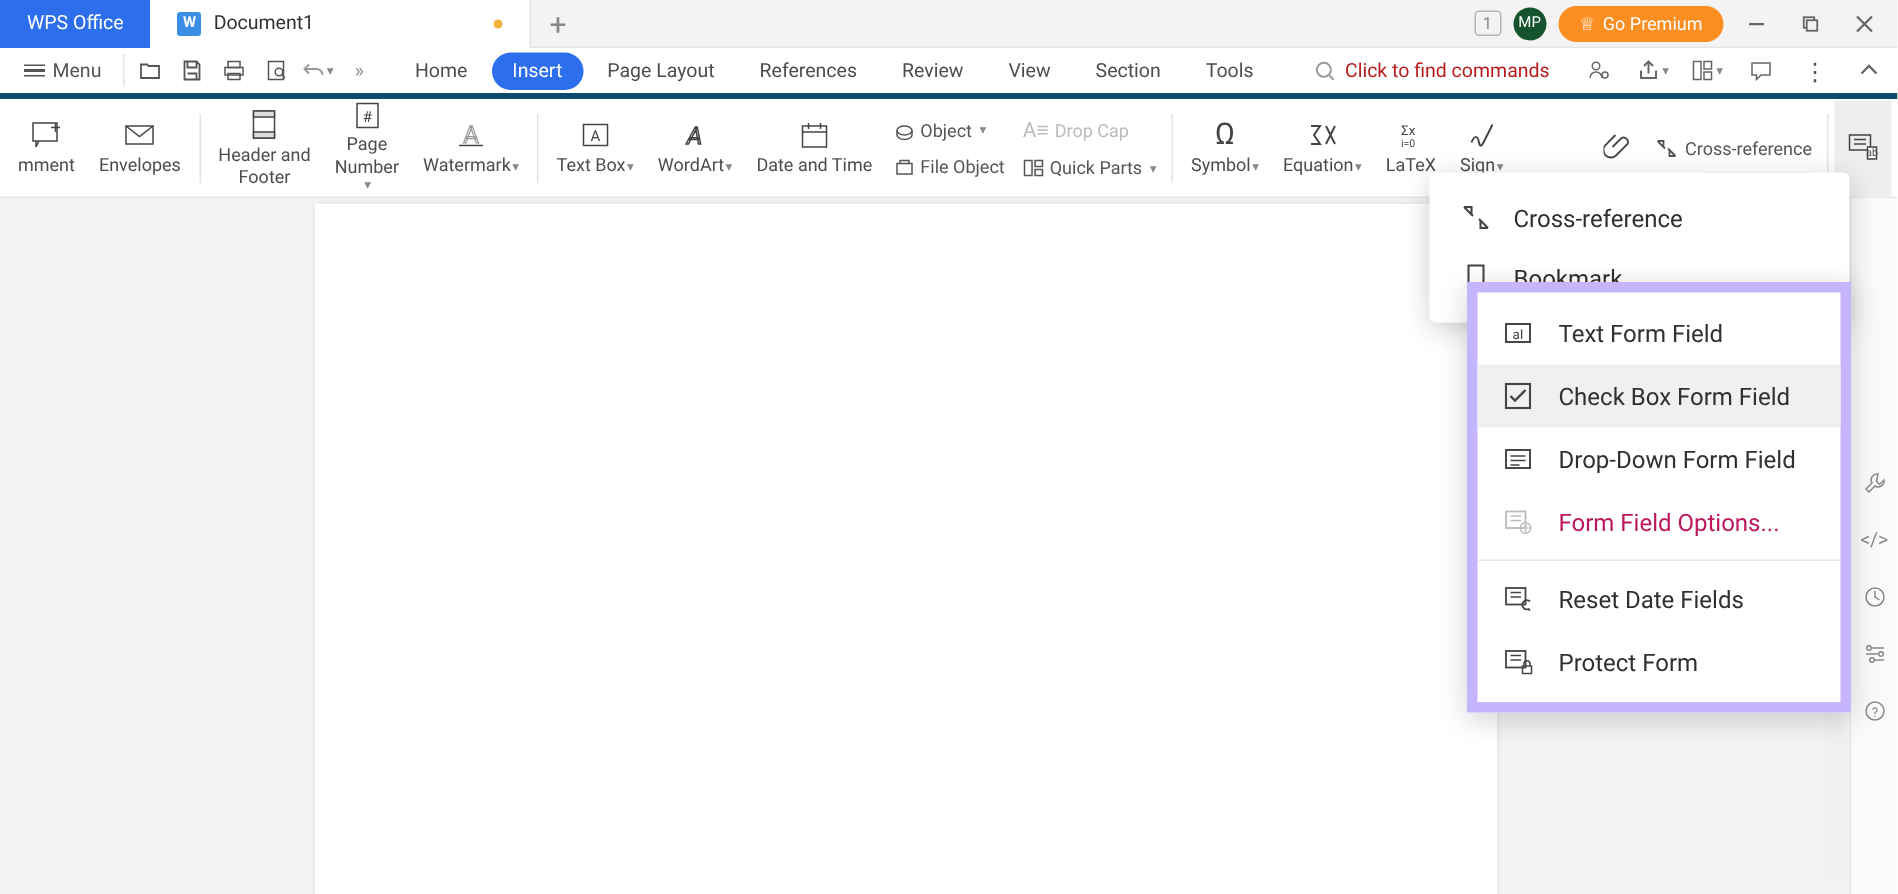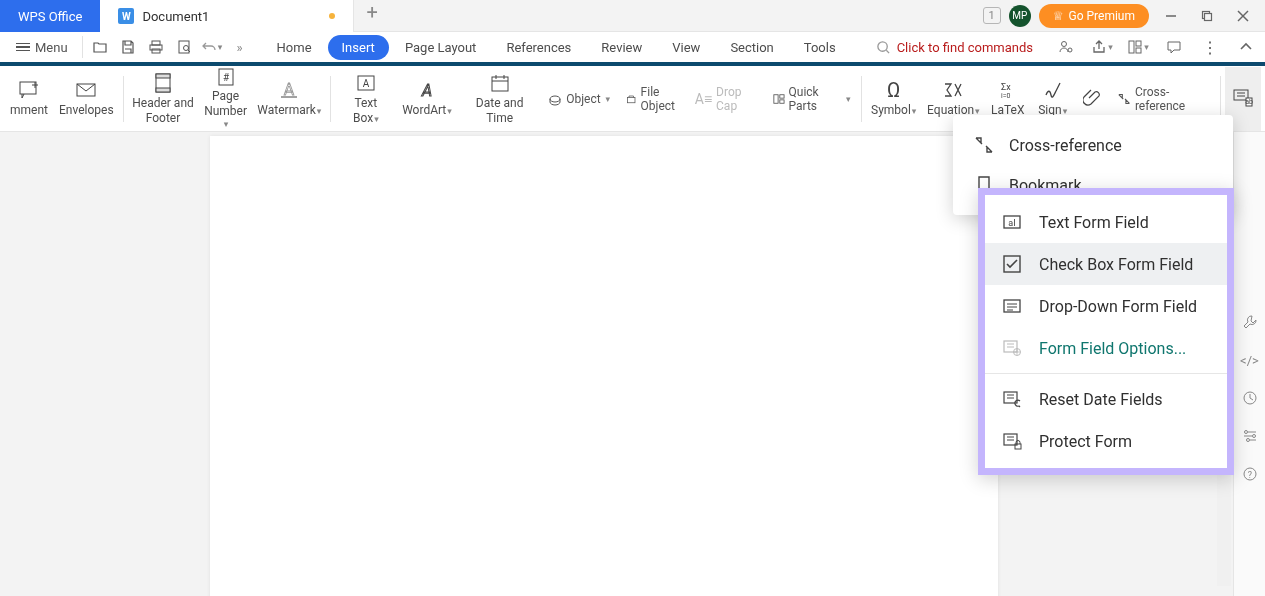--- a/index.html
+++ b/index.html
@@ -1,17 +1,17 @@
 <!DOCTYPE html>
 <html><head>
 <meta charset="utf-8">
 <style>
 *{margin:0;padding:0;box-sizing:border-box;font-family:-apple-system,BlinkMacSystemFont,"Segoe UI",Roboto,sans-serif}
 body{width:1265px;height:596px;background:#fff;overflow:hidden;position:relative;font-size:13px;color:#303030}
-.titlebar{height:32px;background:#f3f3f3;display:flex;border-bottom:1px solid #e5e5e5}
+.titlebar{height:32px;background:#f3f3f3;display:flex;align-items:center;border-bottom:1px solid #e5e5e5}
 .app-tab{height:32px;display:flex;align-items:center;padding:0 18px;font-size:13px}
 .app-tab.app{background:#2d6eed;color:#fff}
 .app-tab.doc{background:#fff;border-right:1px solid #e5e5e5;position:relative}
 .doc-icon{width:16px;height:16px;background:#3a8ee6;border-radius:2px;display:inline-flex;align-items:center;justify-content:center;color:#fff;font-size:10px;font-weight:bold;margin-right:8px}
 .mod-dot{width:6px;height:6px;border-radius:50%;background:#f6b33c;margin-left:120px}
 .tab-add{margin-left:12px;font-size:20px;color:#888;cursor:pointer}
 .titlebar-right{margin-left:auto;display:flex;align-items:center;gap:8px;padding-right:8px}
 .win-btn{width:28px;height:28px;display:flex;align-items:center;justify-content:center;color:#666;cursor:pointer}
 .badge-one{border:1px solid #b6b6b6;border-radius:3px;padding:1px 5px;font-size:11px;color:#888}
 .avatar{width:22px;height:22px;border-radius:50%;background:#14532d;color:#fff;font-size:10px;display:flex;align-items:center;justify-content:center}
@@ -24,34 +24,34 @@
 .main-tabs{display:flex;gap:2px;margin-left:6px}
 .main-tab{padding:5px 14px;font-size:13px;color:#4d4d4d;border-radius:14px;cursor:pointer}
 .main-tab.active{background:#2d6eed;color:#fff}
 .search{margin-left:20px;display:flex;align-items:flex-end;gap:6px;color:#b91c1c;font-size:13px}
 .menu-right{margin-left:auto;display:flex;align-items:center;gap:14px;color:#666}
 .ribbon{height:66px;border-bottom:1px solid #e5e5e5;display:flex;align-items:center;padding:0 4px;background:#fff;position:relative}
 .rbn-item{display:flex;flex-direction:column;align-items:center;justify-content:center;height:64px;padding:0 8px;font-size:12px;color:#4d4d4d;cursor:pointer;min-width:44px;text-align:center;line-height:1.25}
 .rbn-icon{font-size:20px;color:#444;margin-bottom:2px;height:22px;display:flex;align-items:center;justify-content:center}
 .sep{width:1px;height:46px;background:#e2e2e2;margin:0 4px}
 .rbn-small{display:flex;align-items:center;gap:4px;padding:3px 6px;font-size:12px;color:#555;cursor:pointer}
-.rbn-stack{display:flex;flex-direction:row;justify-content:center;height:56px;gap:4px}
+.rbn-stack{display:flex;flex-direction:column;justify-content:center;height:56px;gap:4px}
 .drop-caret{font-size:9px;color:#888;margin-left:1px}
 .canvas{position:absolute;top:132px;left:0;right:0;bottom:0;background:#f3f3f3;display:flex}
 .page{background:#fff;margin:4px 0 0 210px;width:788px;height:100%;box-shadow:0 0 4px rgba(0,0,0,.08)}
 .ruler-stub{position:absolute;left:0;top:132px;width:18px;height:18px;background:#fff;border-right:1px solid #e5e5e5;border-bottom:1px solid #e5e5e5;display:flex;align-items:center;justify-content:center}
 .dropdown{position:absolute;top:115px;left:953px;width:280px;background:#fff;box-shadow:0 4px 18px rgba(0,0,0,.18);border-radius:4px;z-index:50;padding:10px 0}
 .dd-item{display:flex;align-items:center;gap:14px;padding:9px 20px;font-size:16px;color:#303030;cursor:pointer}
 .dd-icon{width:22px;height:22px;display:flex;align-items:center;justify-content:center;color:#444;flex-shrink:0}
 .forms-btn{position:absolute;top:115px;left:1135px;width:74px;height:72px;background:#eee;border:1px solid #ddd;display:flex;flex-direction:column;align-items:center;justify-content:center;font-size:14px;color:#4d4d4d;z-index:49}
 .forms-btn .drop-caret{margin-left:2px}
 .submenu-panel{position:absolute;top:188px;left:978px;width:256px;background:#fff;box-shadow:0 4px 18px rgba(0,0,0,.18);border:7px solid #c4b5fd;z-index:60;padding:6px 0}
 .sub-item{display:flex;align-items:center;gap:16px;padding:10px 16px;font-size:16px;color:#303030;cursor:pointer}
 .sub-item.hover{background:#eef0f2}
-.sub-item.disabled{color:#0f766e;cursor:default}
+.sub-item.disabled{color:#be185d;cursor:default}
 .sub-sep{height:1px;background:#e6e6e6;margin:4px 0}
 .sub-icon{width:22px;height:22px;display:flex;align-items:center;justify-content:center;flex-shrink:0}
 .shade-icon{width:20px;height:18px;border:1px solid #888;background:repeating-linear-gradient(45deg,#ccc,#ccc 2px,#fff 2px,#fff 4px);box-shadow:inset 0 0 0 2px #fff}
 .side-panel{position:absolute;right:0;top:132px;width:32px;bottom:0;background:#fafafa;border-left:1px solid #e5e5e5;display:flex;flex-direction:column;align-items:center;gap:18px;padding-top:180px;color:#888}
 .side-ic{width:20px;height:20px;display:flex;align-items:center;justify-content:center;font-size:16px}
 .scroll-track{position:absolute;right:34px;top:300px;width:14px;bottom:10px;background:#f0f0f0}
 .scroll-thumb{background:#cfcfcf;width:10px;margin:2px auto;height:120px;border-radius:2px}
 svg{display:block}
 </style>
 </head>

